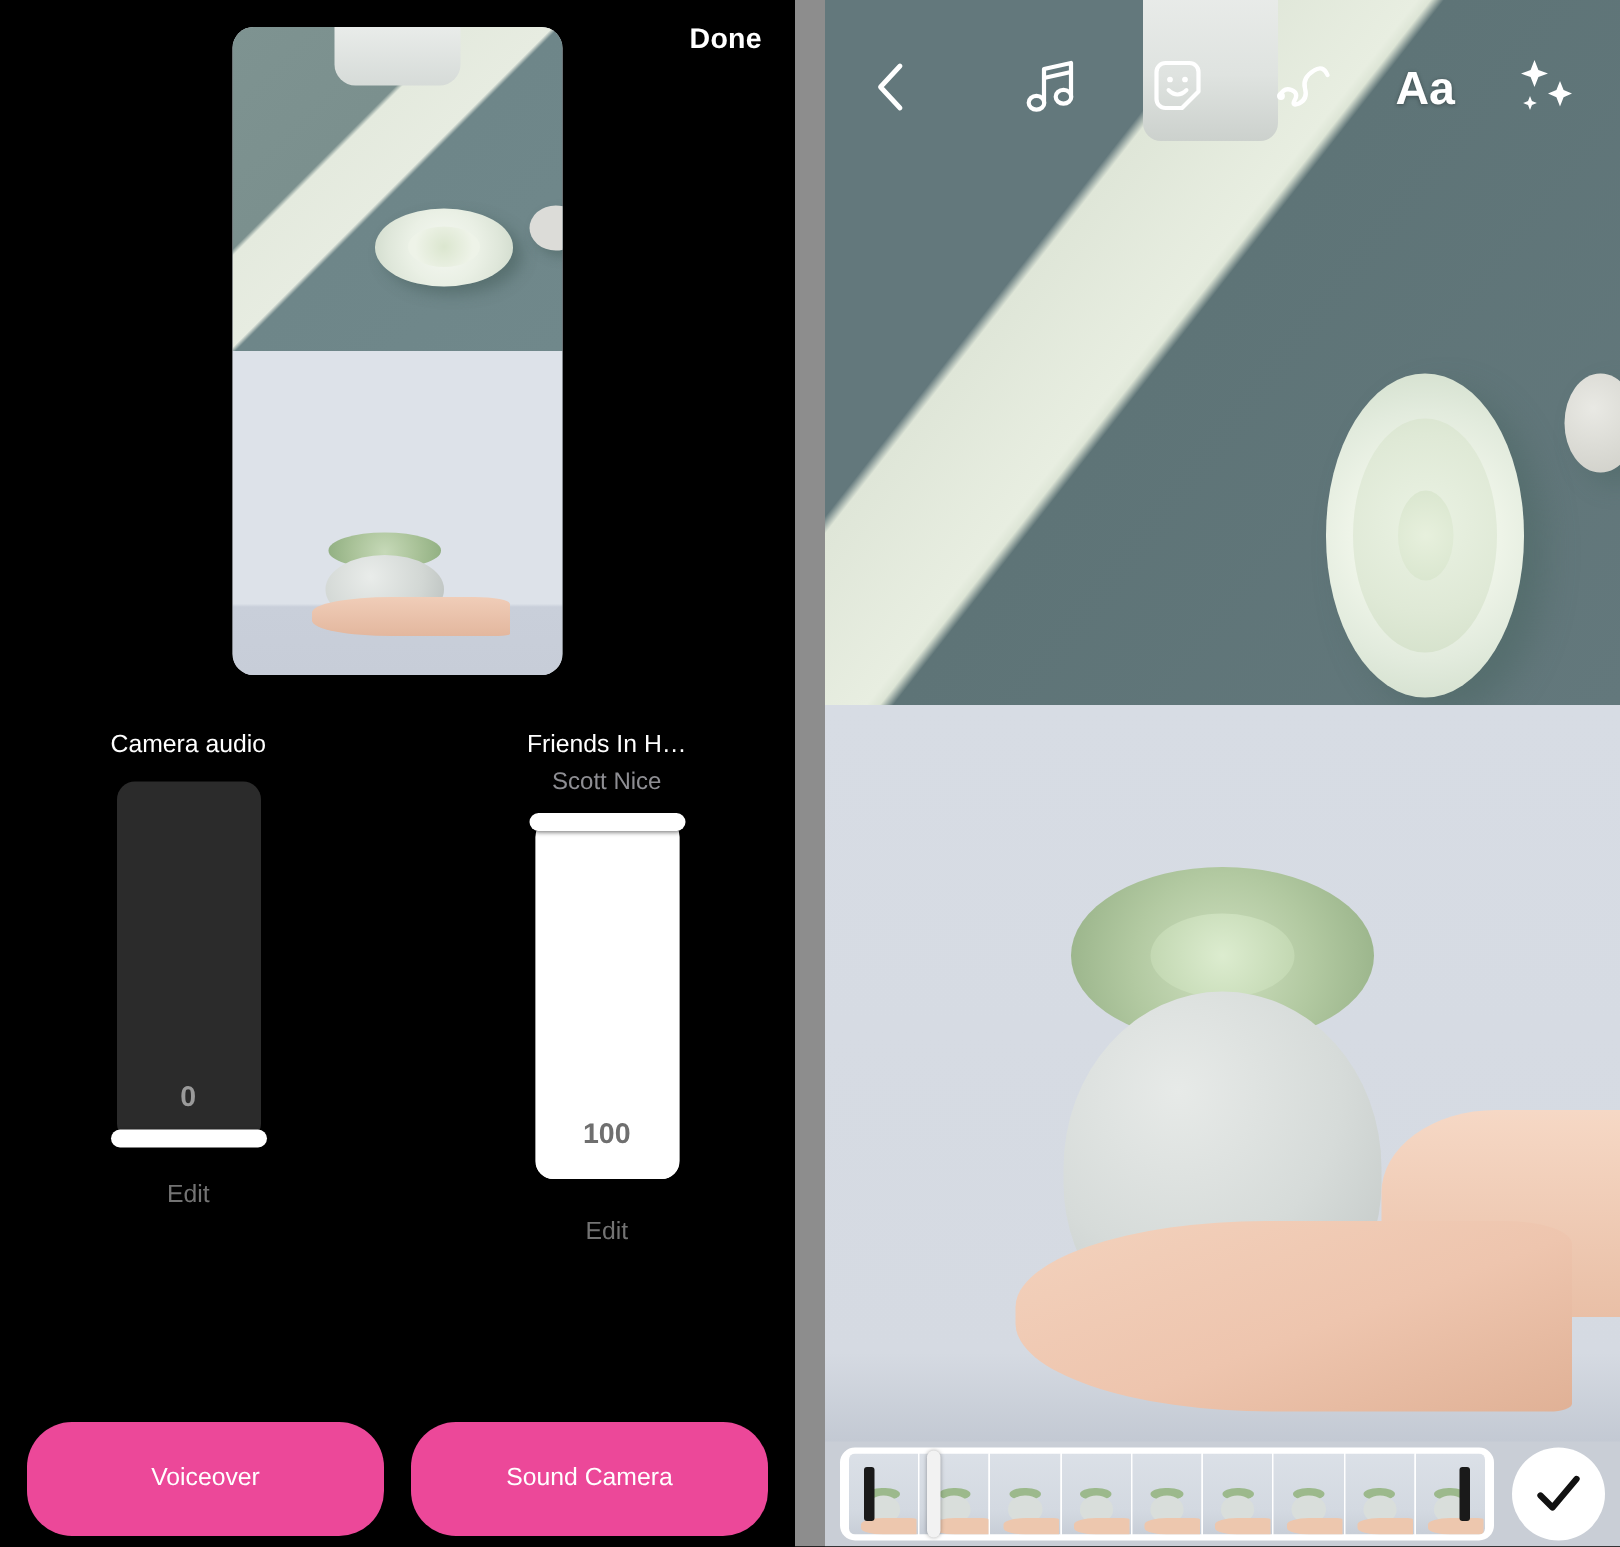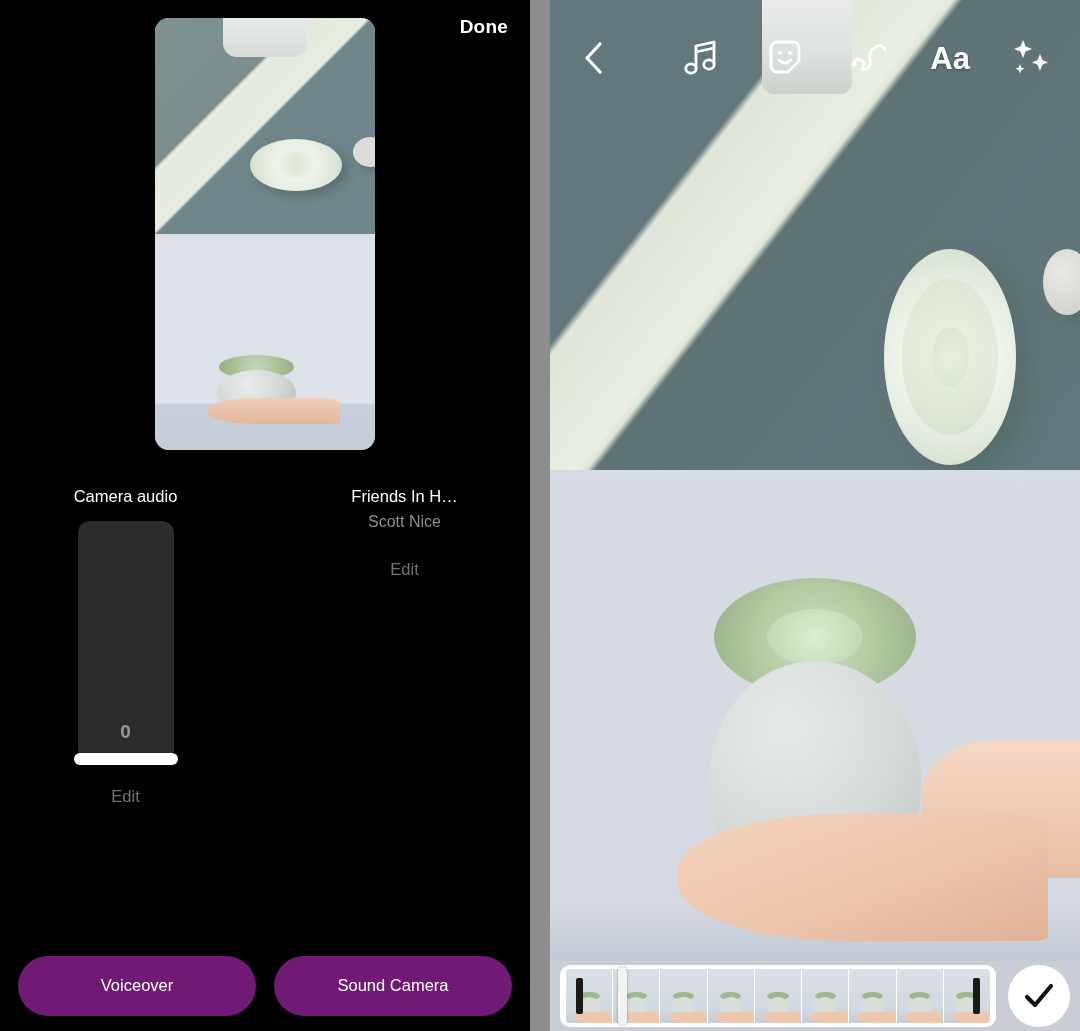--- a/index.html
+++ b/index.html
@@ -72,21 +72,21 @@
                    background:#fff; box-shadow:0 1px 3px rgba(0,0,0,.5); }
   .slider-val { position:absolute; left:0; width:100%; bottom:18px; text-align:center;
                 font-size:19px; font-weight:bold; }
   .slider-val.on-dark { color:#9a9a9a; }
   .slider-val.on-light { color:#6f6f6f; }
   .edit-label { margin-top:26px; color:#737373; font-size:16.5px; cursor:pointer; }
 
   
   .bottom-bar { position:absolute; left:0; bottom:0; width:530px; height:91px;
                 display:flex; align-items:center; justify-content:center; gap:18px; }
-  .pill { height:60px; width:238px; border-radius:30px; background:#701a75;
+  .pill { height:76px; width:238px; border-radius:30px; background:#ec4899;
           display:flex; align-items:center; justify-content:center;
           color:#fff; font-size:16.5px; cursor:pointer; }
 
   
   .divider { flex:0 0 20px; width:20px; height:1031px; background:#8d8d8d; }
 
   
   .right-panel { position:relative; flex:1; height:1031px; overflow:hidden; background:#c9ced6; }
   .photo-top { position:absolute; left:0; top:0; width:100%; height:470px;
       background: linear-gradient(128deg,#63787c 0%,#63787c 30%,#dfe6d8 31%,#e8eee1 44%,#dde5d6 45%,#5e7477 46%,#63787c 100%); }
@@ -185,20 +185,27 @@
           </div>
           <div class="slider-val on-dark">0</div>
           <div class="slider-handle" style="bottom:-4px"></div>
         </div>
         <div class="edit-label">Edit</div>
       </div>
 
       <div class="track">
         <div class="track-title">Friends In H…</div>
         <div class="track-sub">Scott Nice</div>
+        <div class="slider-wrap">
+          <div class="slider-track light">
+            <div class="slider-fill" style="height:100%"></div>
+          </div>
+          <div class="slider-val on-light">100</div>
+          <div class="slider-handle" style="top:-4px"></div>
+        </div>
         <div class="edit-label">Edit</div>
       </div>
     </div>
 
     <div class="bottom-bar">
       <div class="pill">Voiceover</div>
       <div class="pill">Sound Camera</div>
     </div>
   </div>
 

